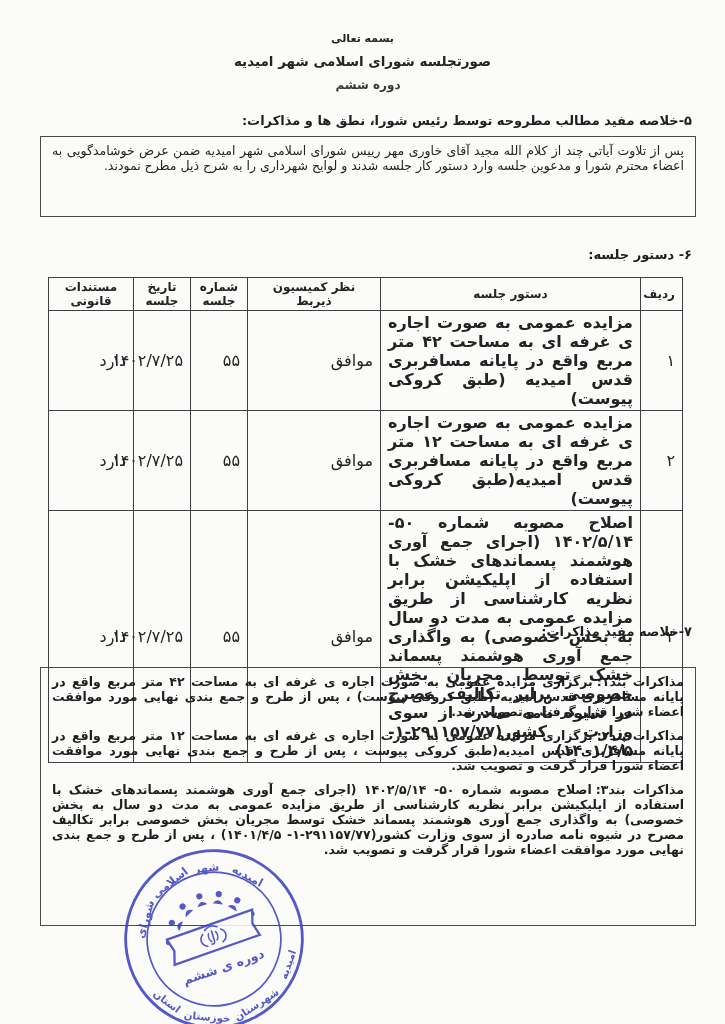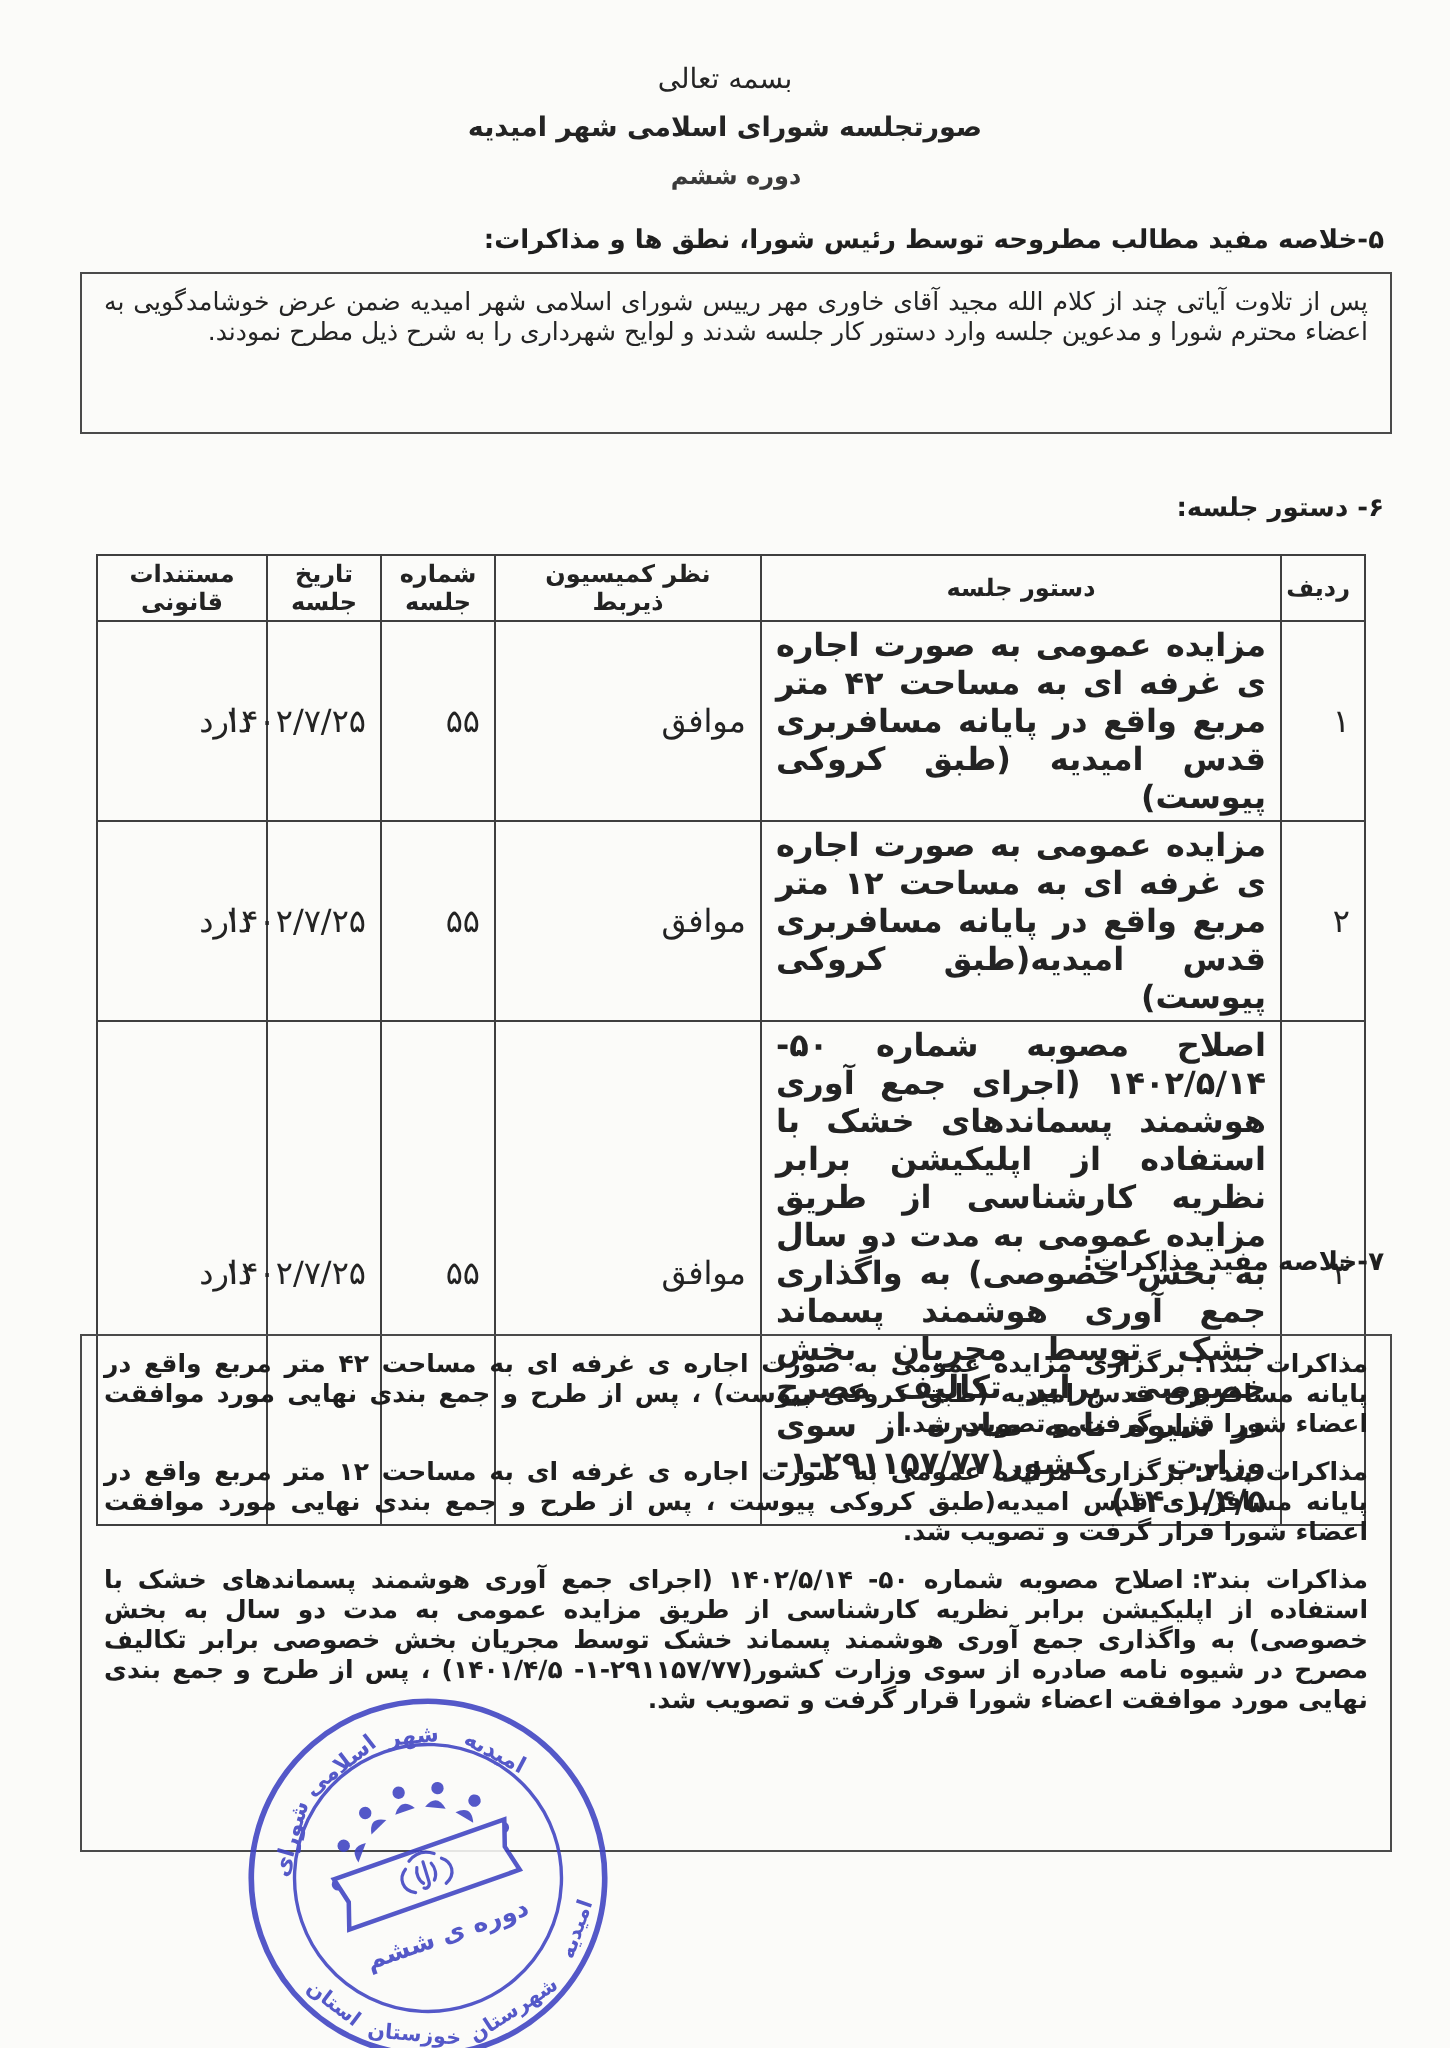--- a/index.html
+++ b/index.html
@@ -4,21 +4,21 @@
 <style>
   html,body{margin:0;padding:0;}
   body{
     width:725px;height:1024px;overflow:hidden;position:relative;
     background:#fbfbf9;color:#242424;
     font-family:"DejaVu Sans","Liberation Sans",sans-serif;
     direction:rtl;
   }
   .page{position:absolute;inset:0;}
   .center-header{position:absolute;top:32px;left:0;width:100%;text-align:center;}
-  .bismillah{font-size:14px;font-weight:normal;margin-bottom:8px;}
+  .bismillah{font-size:11px;font-weight:bold;margin-bottom:8px;}
   .doc-title{font-size:13.5px;font-weight:bold;margin-bottom:9px;}
   .term{font-size:12px;font-weight:bold;color:#3a3a3a;margin-left:11px;}
   .sec-heading{
     position:absolute;right:33px;font-size:13px;font-weight:bold;color:#1f1f1f;
   }
   .box{
     position:absolute;left:40px;width:632px;
     border:1px solid #4a4a4a;background:transparent;
     padding:6px 11px;box-sizing:content-box;
   }

